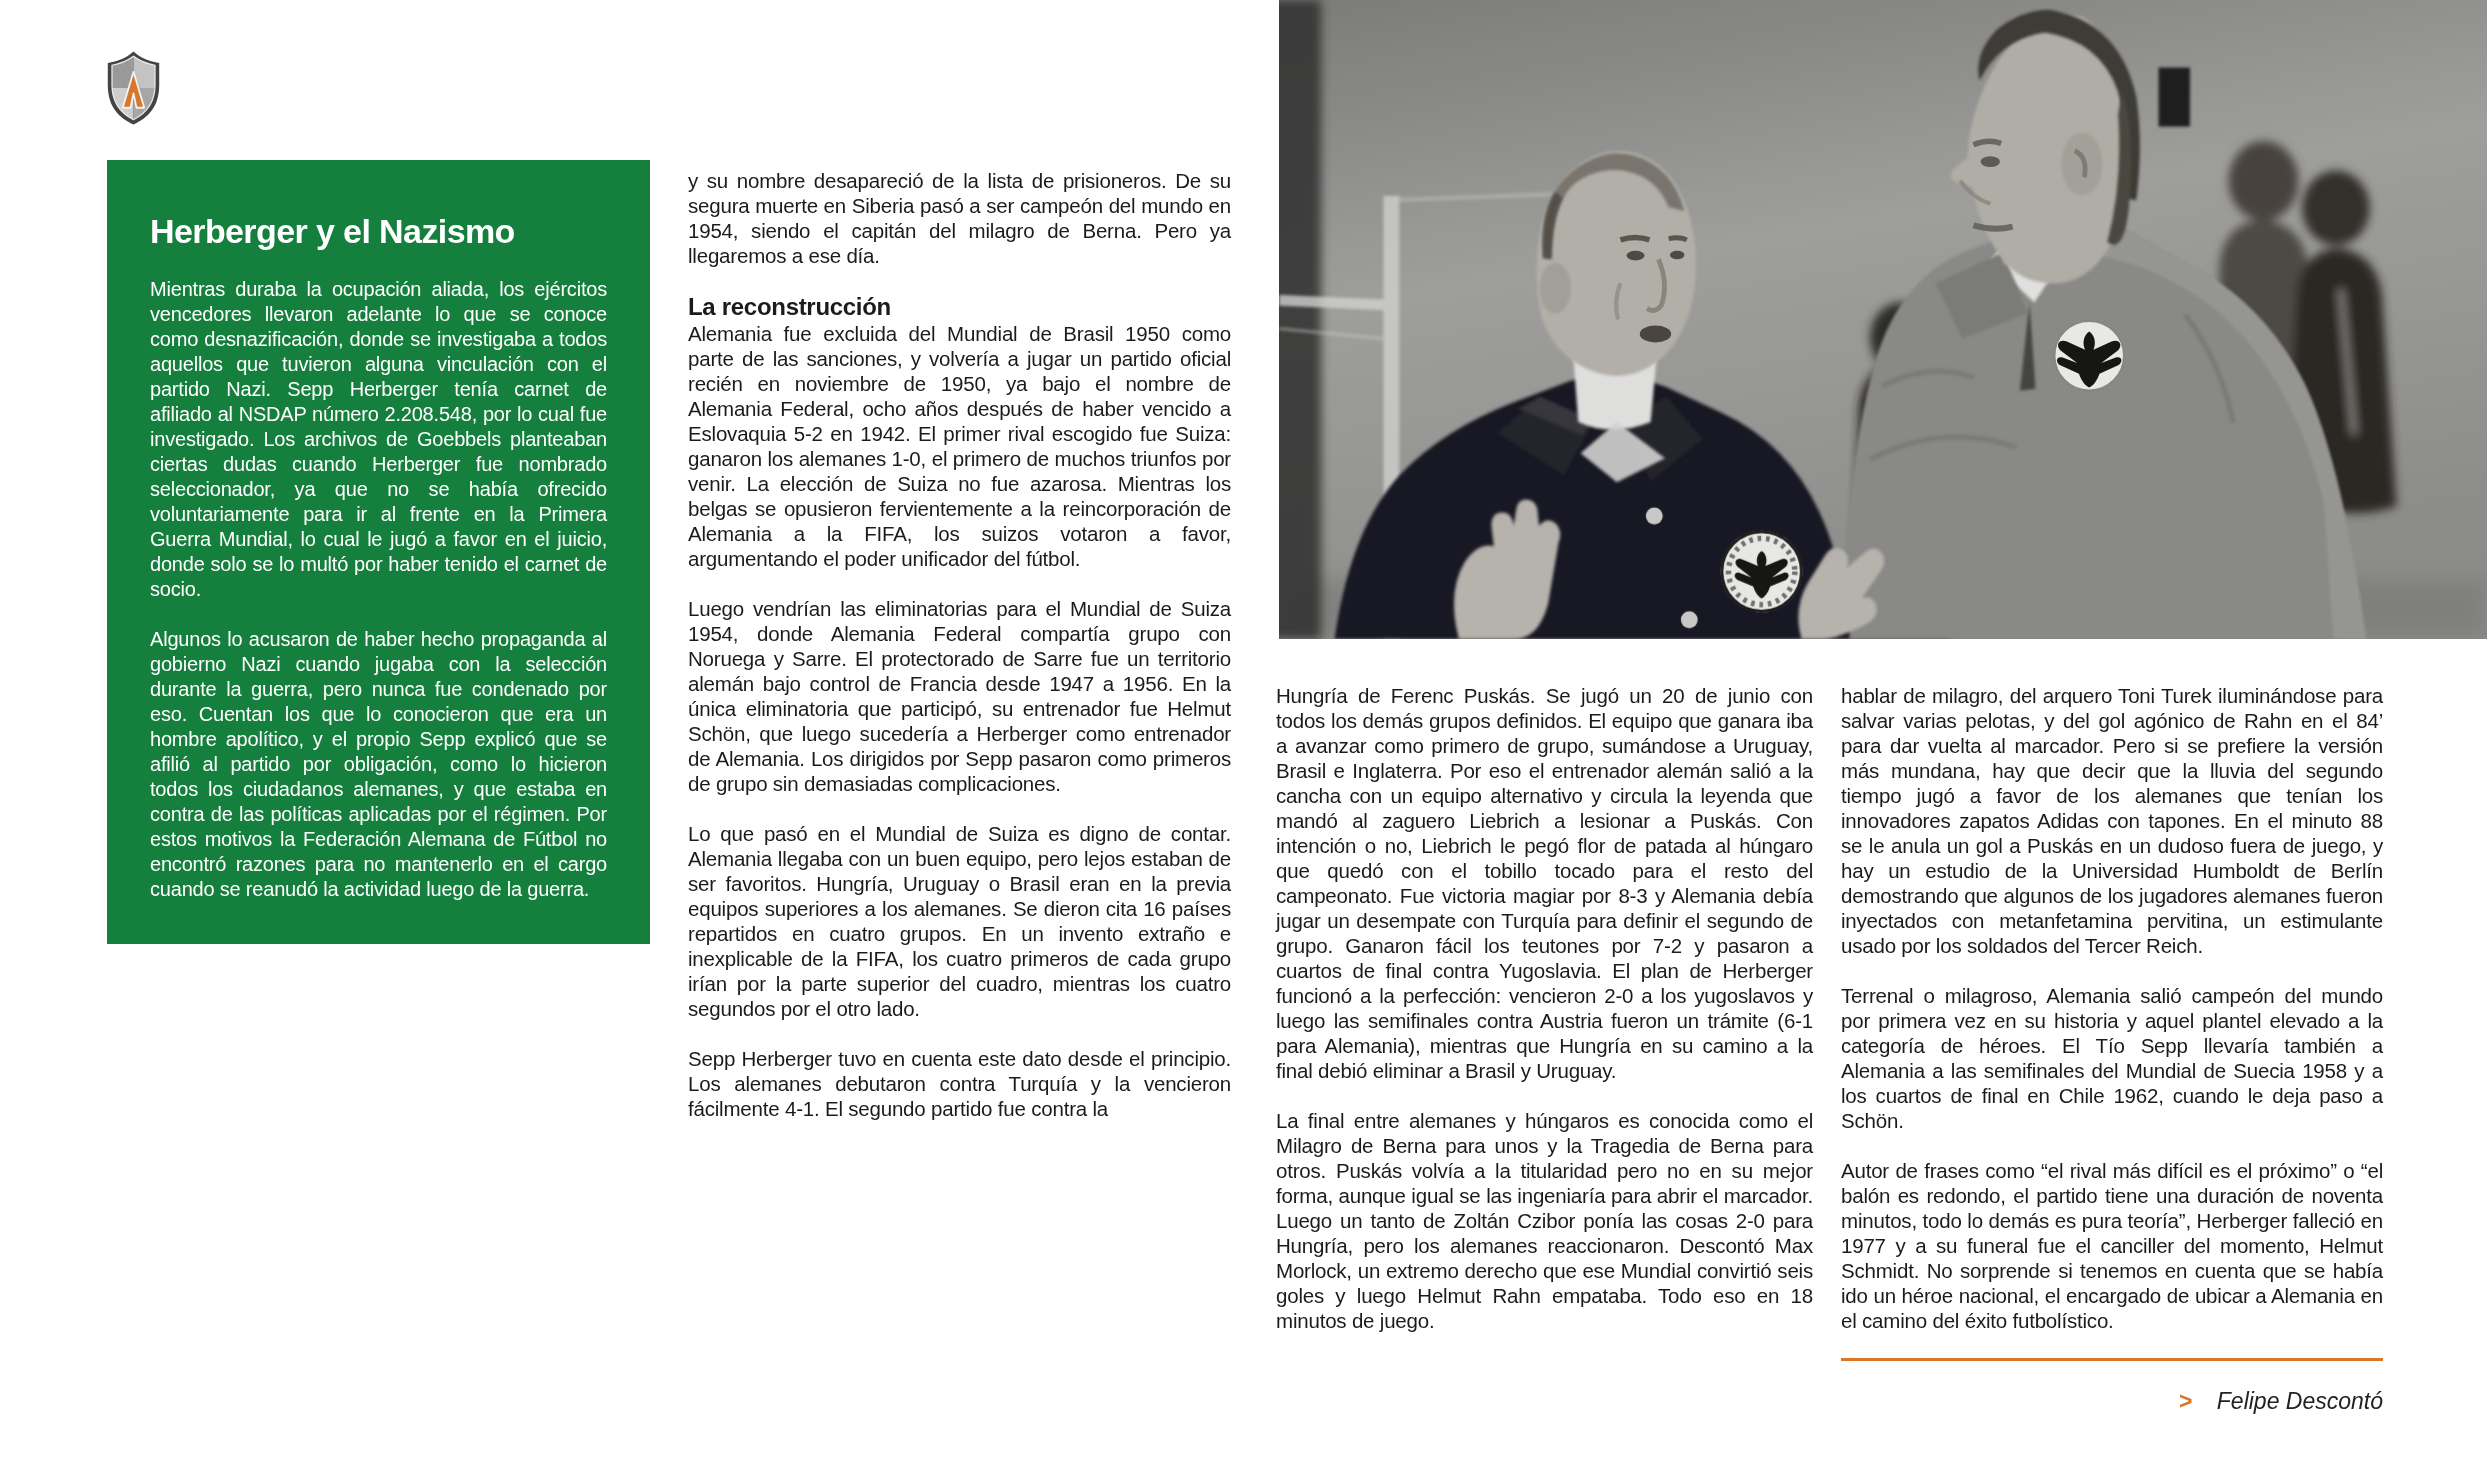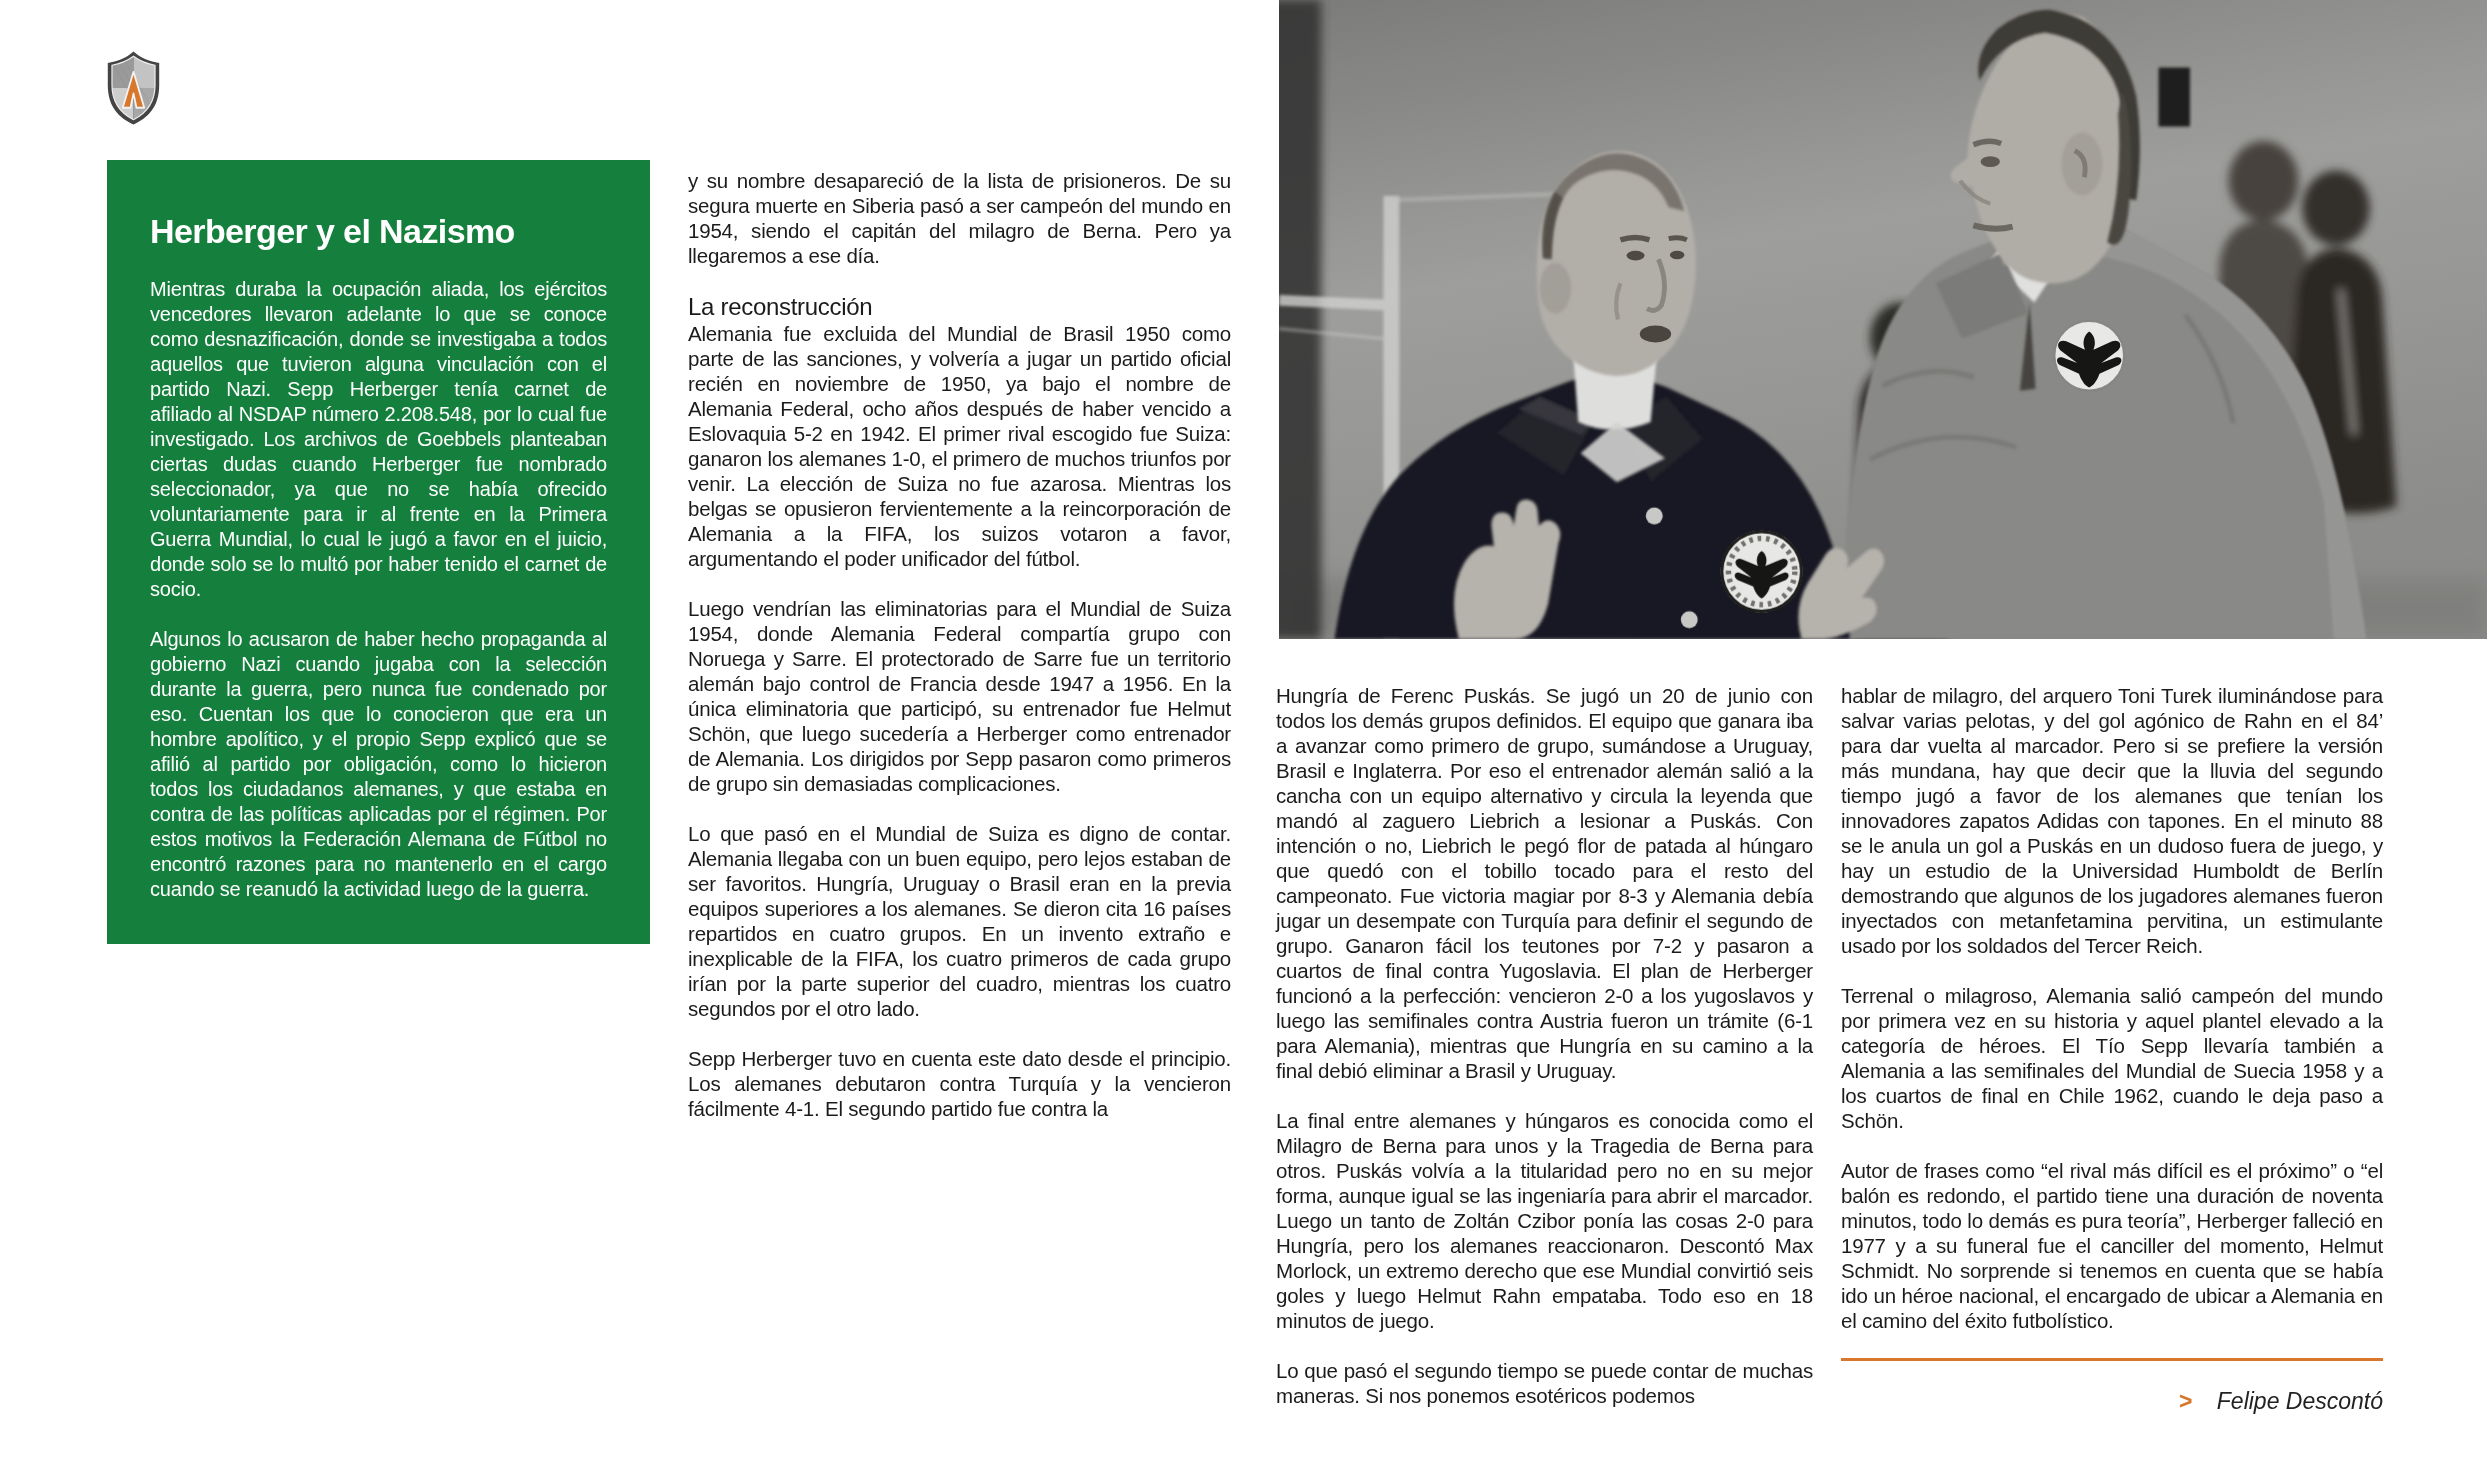--- a/index.html
+++ b/index.html
@@ -24,21 +24,21 @@
   .tealbox p{
     margin:0 0 25px 0;font-size:20px;line-height:25px;text-align:justify;
     letter-spacing:-0.2px;
   }
 
   .col{position:absolute;top:168px;}
   .col p{
     margin:0 0 25px 0;font-size:20.5px;line-height:25px;text-align:justify;
     letter-spacing:-0.2px;
   }
-  .col h3{margin:0;font-size:24px;line-height:28px;font-weight:normal;letter-spacing:-0.3px;}
+  .col h3{margin:0;font-size:24px;line-height:28px;font-weight:bold;letter-spacing:-0.3px;}
   #col2{left:688px;width:543px;}
   #col3{left:1276px;top:683px;width:537px;}
   #col4{left:1841px;top:683px;width:542px;}
 
   .photo{position:absolute;left:1279px;top:0;width:1209px;height:639px;margin:0;}
   .photo svg{display:block;}
 
   .byline-rule{
     height:0;border:none;border-top:3px solid #d8772b;
     margin:22px 0 26.5px 0;width:100%;
@@ -194,21 +194,20 @@
         <circle cx="680" cy="1028" r="14" fill="#cfcfcd"></circle>
       </g>
 
       <rect width="2004" height="1060" fill="#50504e" opacity="0.05"></rect>
     </svg>
   </figure>
 
   <section class="col" id="col3">
     <p>Hungría de Ferenc Puskás. Se jugó un 20 de junio con todos los demás grupos definidos. El equipo que ganara iba a avanzar como primero de grupo, sumándose a Uruguay, Brasil e Inglaterra. Por eso el entrenador alemán salió a la cancha con un equipo alternativo y circula la leyenda que mandó al zaguero Liebrich a lesionar a Puskás. Con intención o no, Liebrich le pegó flor de patada al húngaro que quedó con el tobillo tocado para el resto del campeonato. Fue victoria magiar por 8-3 y Alemania debía jugar un desempate con Turquía para definir el segundo de grupo. Ganaron fácil los teutones por 7-2 y pasaron a cuartos de final contra Yugoslavia. El plan de Herberger funcionó a la perfección: vencieron 2-0 a los yugoslavos y luego las semifinales contra Austria fueron un trámite (6-1 para Alemania), mientras que Hungría en su camino a la final debió eliminar a Brasil y Uruguay.</p>
     <p>La final entre alemanes y húngaros es conocida como el Milagro de Berna para unos y la Tragedia de Berna para otros. Puskás volvía a la titularidad pero no en su mejor forma, aunque igual se las ingeniaría para abrir el marcador. Luego un tanto de Zoltán Czibor ponía las cosas 2-0 para Hungría, pero los alemanes reaccionaron. Descontó Max Morlock, un extremo derecho que ese Mundial convirtió seis goles y luego Helmut Rahn empataba. Todo eso en 18 minutos de juego.</p>
-    <p>Lo que pasó el segundo tiempo se puede contar de muchas maneras. Si nos ponemos esotéricos podemos</p>
   </section>
 
   <section class="col" id="col4">
     <p>hablar de milagro, del arquero Toni Turek iluminándose para salvar varias pelotas, y del gol agónico de Rahn en el 84’ para dar vuelta al marcador. Pero si se prefiere la versión más mundana, hay que decir que la lluvia del segundo tiempo jugó a favor de los alemanes que tenían los innovadores zapatos Adidas con tapones. En el minuto 88 se le anula un gol a Puskás en un dudoso fuera de juego, y hay un estudio de la Universidad Humboldt de Berlín demostrando que algunos de los jugadores alemanes fueron inyectados con metanfetamina pervitina, un estimulante usado por los soldados del Tercer Reich.</p>
     <p>Terrenal o milagroso, Alemania salió campeón del mundo por primera vez en su historia y aquel plantel elevado a la categoría de héroes. El Tío Sepp llevaría también a Alemania a las semifinales del Mundial de Suecia 1958 y a los cuartos de final en Chile 1962, cuando le deja paso a Schön.</p>
     <p>Autor de frases como “el rival más difícil es el próximo” o “el balón es redondo, el partido tiene una duración de noventa minutos, todo lo demás es pura teoría”, Herberger falleció en 1977 y a su funeral fue el canciller del momento, Helmut Schmidt. No sorprende si tenemos en cuenta que se había ido un héroe nacional, el encargado de ubicar a Alemania en el camino del éxito futbolístico.</p>
     <div class="byline-rule"></div>
     <div class="byline">
       <span class="chev">&gt;</span>
       <span>Felipe Descontó</span>

